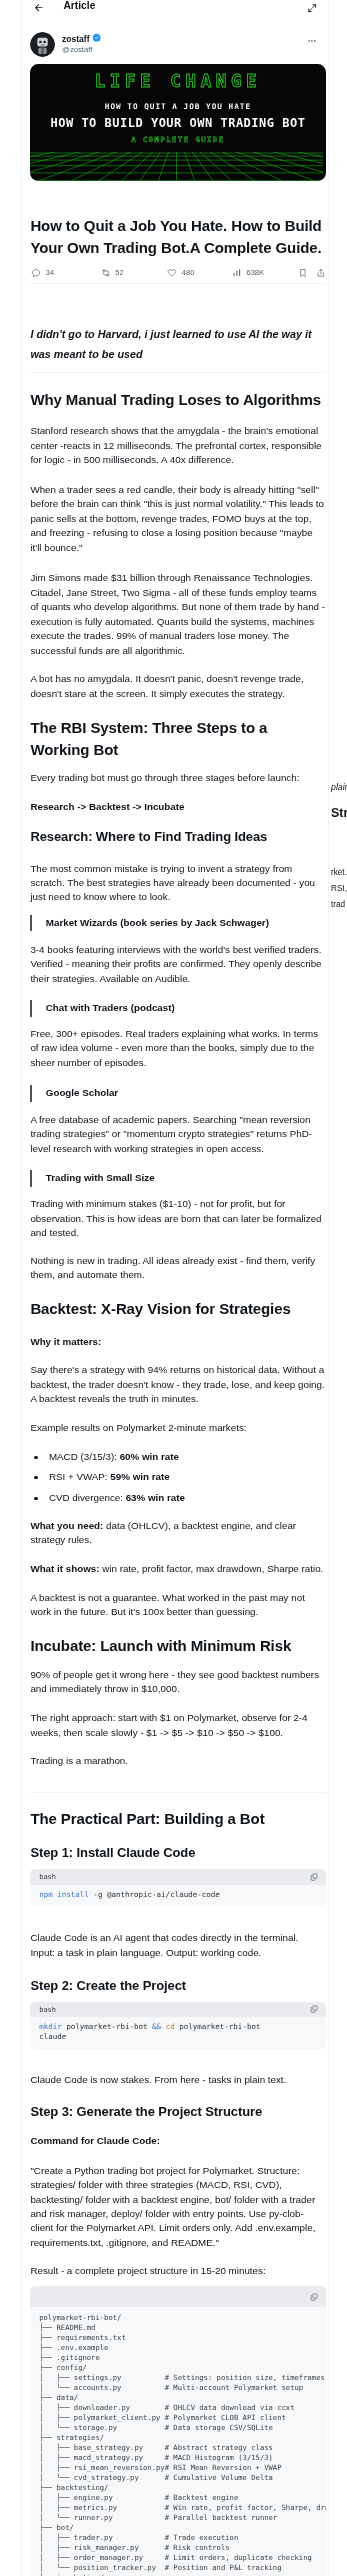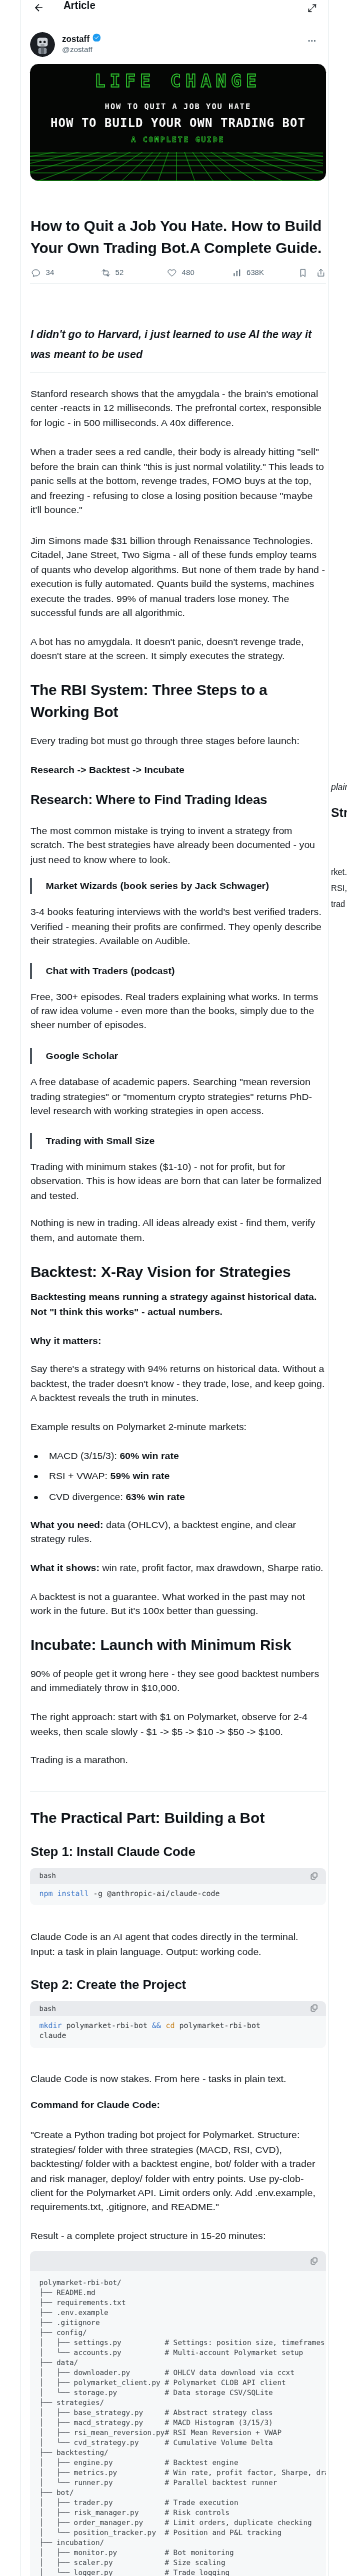--- a/index.html
+++ b/index.html
@@ -263,20 +263,21 @@
         </span>
       </div>
     </div>
 
     <hr class="hr hr1">
 
     <p class="quote-intro">I didn't go to Harvard, i just learned to use AI the way it was meant to be used</p>
 
     <hr class="hr hr2">
 
+    <h2 class="sec">Why Manual Trading Loses to Algorithms</h2>
     <p class="body mt26">Stanford research shows that the amygdala - the brain's emotional center -reacts in 12 milliseconds. The prefrontal cortex, responsible for logic - in 500 milliseconds. A 40x difference.</p>
     <p class="body mt30">When a trader sees a red candle, their body is already hitting "sell" before the brain can think "this is just normal volatility." This leads to panic sells at the bottom, revenge trades, FOMO buys at the top, and freezing - refusing to close a losing position because "maybe it'll bounce."</p>
     <p class="body mt32">Jim Simons made $31 billion through Renaissance Technologies. Citadel, Jane Street, Two Sigma - all of these funds employ teams of quants who develop algorithms. But none of them trade by hand - execution is fully automated. Quants build the systems, machines execute the trades. 99% of manual traders lose money. The successful funds are all algorithmic.</p>
     <p class="body mt28">A bot has no amygdala. It doesn't panic, doesn't revenge trade, doesn't stare at the screen. It simply executes the strategy.</p>
 
     <h2 class="sec mt31">The RBI System: Three Steps to a Working Bot</h2>
     <p class="body it mt21">Every trading bot must go through three stages before launch:</p>
     <p class="body bd mt28">Research -&gt; Backtest -&gt; Incubate</p>
 
     <h3 class="sub mt26">Research: Where to Find Trading Ideas</h3>
@@ -289,21 +290,20 @@
     <p class="body mt20">Free, 300+ episodes. Real traders explaining what works. In terms of raw idea volume - even more than the books, simply due to the sheer number of episodes.</p>
 
     <div class="bq mt29"><span>Google Scholar</span></div>
     <p class="body mt22">A free database of academic papers. Searching "mean reversion trading strategies" or "momentum crypto strategies" returns PhD-level research with working strategies in open access.</p>
 
     <div class="bq mt27"><span>Trading with Small Size</span></div>
     <p class="body mt21">Trading with minimum stakes ($1-10) - not for profit, but for observation. This is how ideas are born that can later be formalized and tested.</p>
     <p class="body mt26">Nothing is new in trading. All ideas already exist - find them, verify them, and automate them.</p>
 
     <h2 class="sec mt34">Backtest: X-Ray Vision for Strategies</h2>
-    <p class="body it bd mt15">Backtesting means running a strategy against historical data. Not "I think this works" - actual numbers.</p>
     <p class="body bd mt28">Why it matters:</p>
     <p class="body mt28">Say there's a strategy with 94% returns on historical data. Without a backtest, the trader doesn't know - they trade, lose, and keep going. A backtest reveals the truth in minutes.</p>
     <p class="body mt28">Example results on Polymarket 2-minute markets:</p>
 
     <ul class="list">
       <li><span>MACD (3/15/3): </span><span class="bd">60% win rate</span></li>
       <li><span>RSI + VWAP: </span><span class="bd">59% win rate</span></li>
       <li><span>CVD divergence: </span><span class="bd">63% win rate</span></li>
     </ul>
 
@@ -350,20 +350,21 @@
         </button>
       </div>
       <div class="code-body">
           <div class="code-line"><span class="tk-b">mkdir</span><span> polymarket-rbi-bot </span><span class="tk-b">&amp;&amp;</span><span> </span><span class="tk-o">cd</span><span> polymarket-rbi-bot</span></div>
           <div class="code-line"><span>claude</span></div>
         </div>
     </div>
 
     <p class="body it mt46">Claude Code is now stakes. From here - tasks in plain text.</p>
 
+    <h3 class="sub mt31">Step 3: Generate the Project Structure</h3>
     <p class="body bd mt24">Command for Claude Code:</p>
     <p class="body mt30">"Create a Python trading bot project for Polymarket. Structure: strategies/ folder with three strategies (MACD, RSI, CVD), backtesting/ folder with a backtest engine, bot/ folder with a trader and risk manager, deploy/ folder with entry points. Use py-clob-client for the Polymarket API. Limit orders only. Add .env.example, requirements.txt, .gitignore, and README."</p>
     <p class="body mt27">Result - a complete project structure in 15-20 minutes:</p>
 
     <div class="codeblock code3 mt15">
       <div class="code-head">
         <span class="code-lang"></span>
         <button class="copy-btn">
           <svg width="8.2" height="8.2" viewBox="0 0 24 24" fill="none" stroke="currentColor" stroke-width="1.7" stroke-linejoin="round">
               <rect x="8.5" y="2.5" width="12" height="13" rx="2.5"></rect>

